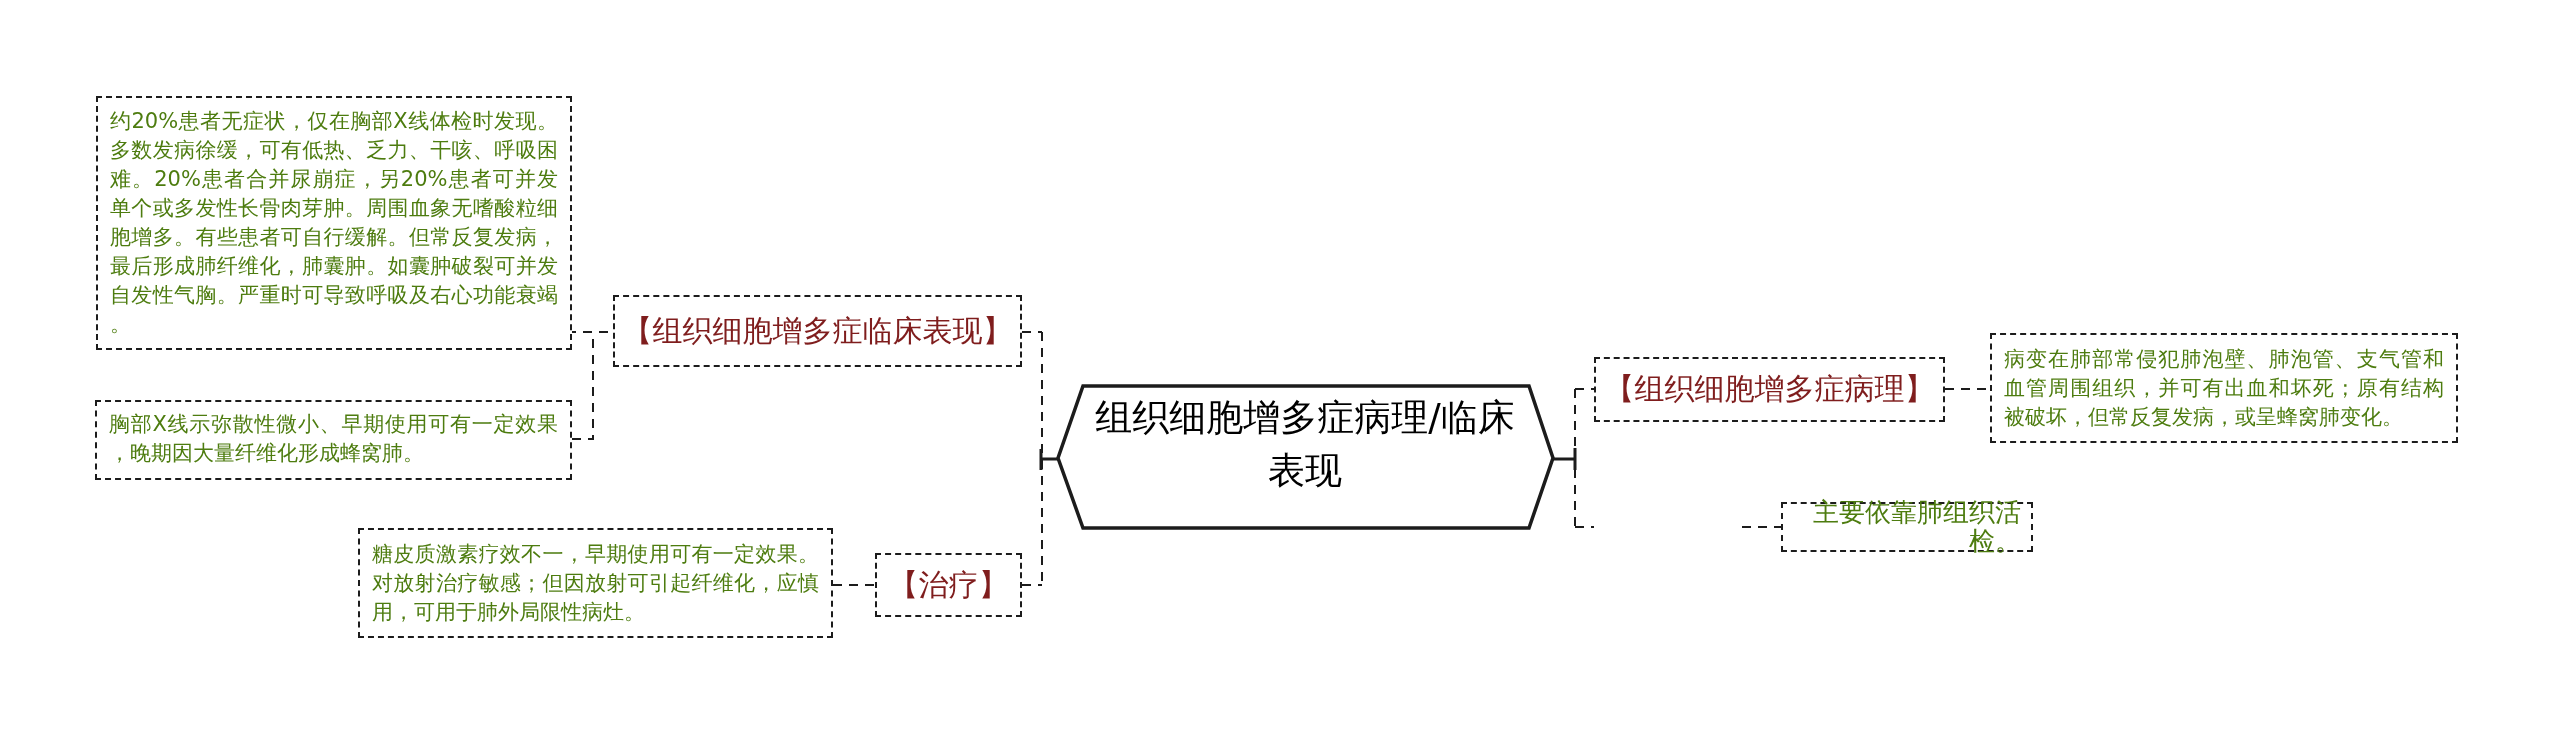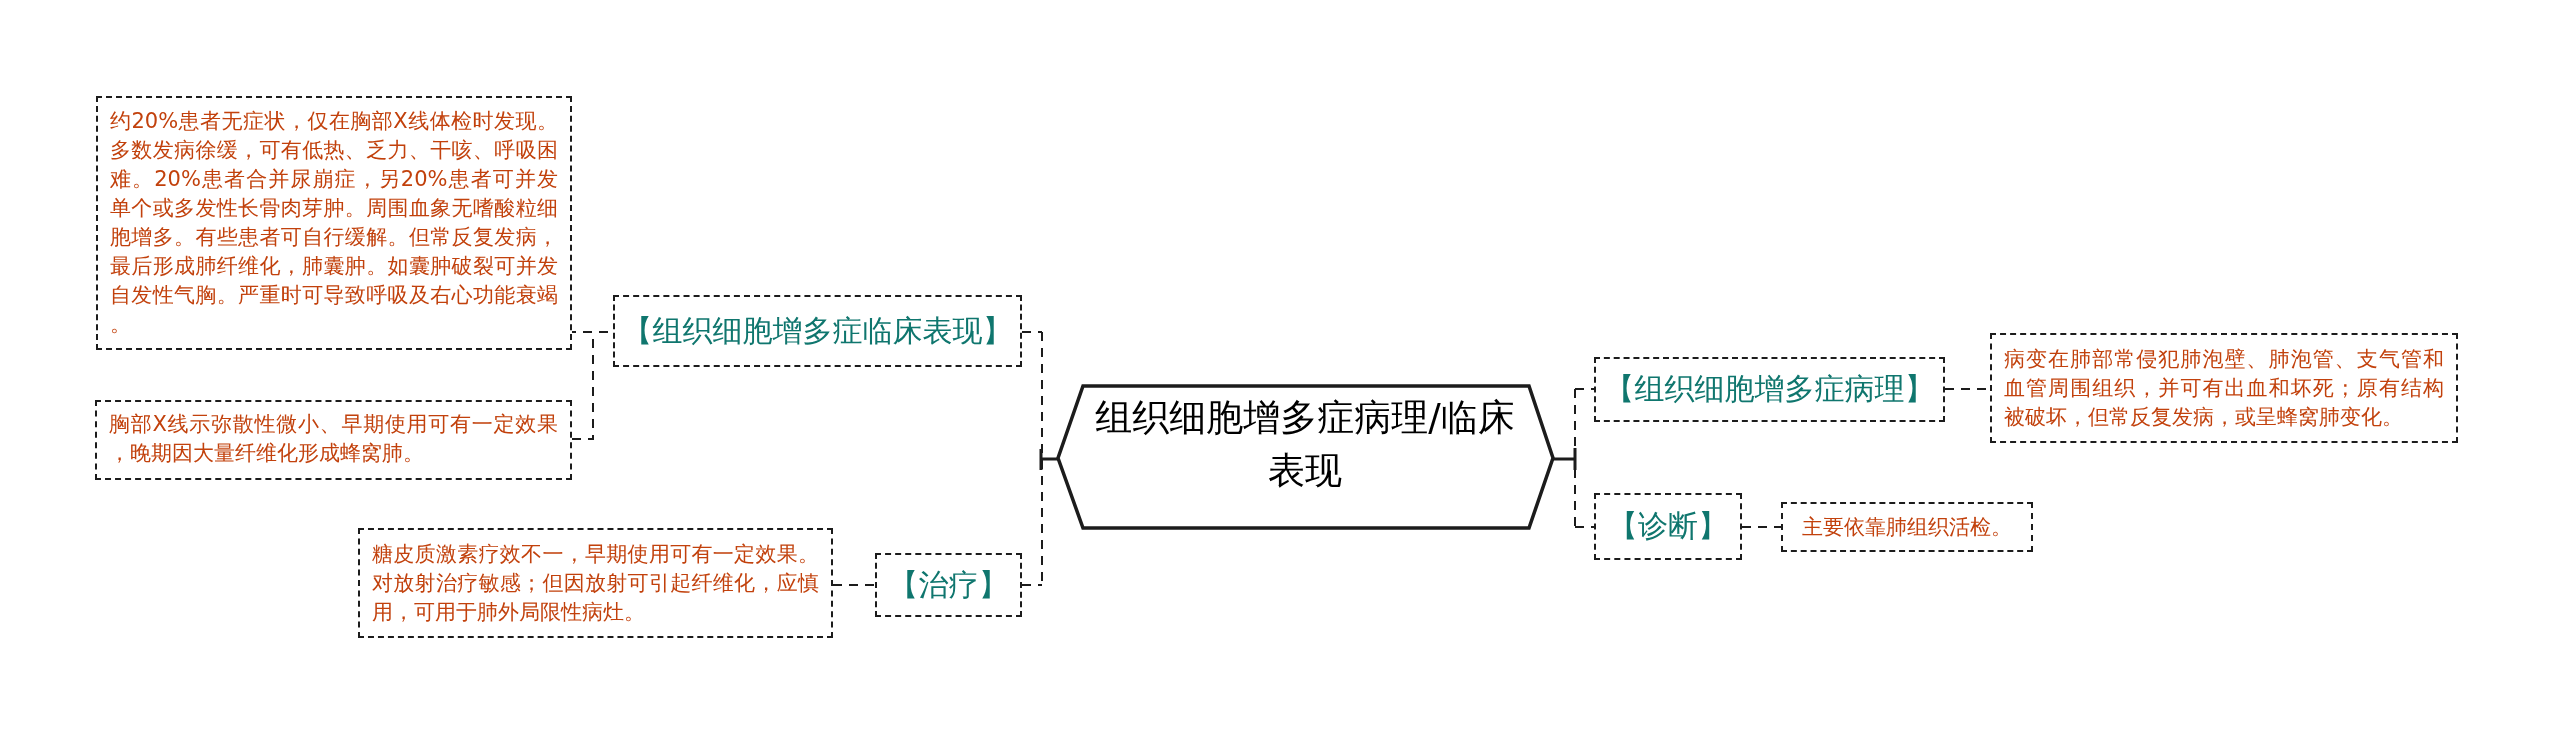--- a/index.html
+++ b/index.html
@@ -15,51 +15,51 @@
   .note{
     position:absolute;
     box-sizing:border-box;
     border:2px dashed #1c1c1c;
     background:#ffffff;
     font-size:21px;
     line-height:29px;
     text-align:justify;
     word-break:break-all;
     line-break:anywhere;
-    color:#c2410c;
+    color:#4d7c0f;
   }
   .nlabel{
     position:absolute;
     box-sizing:border-box;
     border:2px dashed #1c1c1c;
     background:#ffffff;
     display:flex;align-items:center;justify-content:center;
     font-size:30px;
     white-space:nowrap;
-    color:#0f766e;
+    color:#7f1d1d;
     font-family:Liberation Mono, monospace;
   }
   .root-text{
     position:absolute;
     left:1080px;top:386px;width:450px;height:116px;
     display:flex;align-items:center;justify-content:center;
     text-align:center;
     font-size:37px;line-height:53px;
     color:#000000;
   }
   .center-flex{display:flex;align-items:center;justify-content:center;text-align:center;}
   #note-clinical-symptoms{left:96px;top:96px;width:476px;height:254px;padding:9px 12px;}
   #note-chest-xray{left:95px;top:400px;width:477px;height:80px;padding:8px 12px;}
   #node-clinical{left:613px;top:295px;width:409px;height:72px;}
   #note-treatment{left:358px;top:528px;width:475px;height:110px;padding:10px 12px;}
   #node-treatment{left:875px;top:553px;width:147px;height:64px;}
   #node-pathology{left:1594px;top:357px;width:351px;height:65px;}
   #note-pathology{left:1990px;top:333px;width:468px;height:110px;padding:10px 12px;}
   #node-diagnosis{left:1594px;top:493px;width:148px;height:67px;}
-  #note-diagnosis{left:1781px;top:502px;width:252px;height:50px;padding:0 10px;font-size:21px;text-align:right;word-break:keep-all;}
+  #note-diagnosis{left:1781px;top:502px;width:252px;height:50px;padding:0 10px;font-size:26px;text-align:right;word-break:keep-all;}
 </style>
 </head>
 <body>
 
 <div id="canvas">
 
   <svg id="connector-layer" viewBox="0 0 2560 737" xmlns="http://www.w3.org/2000/svg">
 
     <g stroke="#1c1c1c" stroke-width="2" fill="none" stroke-dasharray="9 7">
       <path d="M567 332 H613"></path>
@@ -88,17 +88,16 @@
   <div class="nlabel" id="node-clinical">【组织细胞增多症临床表现】</div>
 
   <div class="note" id="note-treatment">糖皮质激素疗效不一，早期使用可有一定效果。对放射治疗敏感；但因放射可引起纤维化，应慎用，可用于肺外局限性病灶。</div>
 
   <div class="nlabel" id="node-pathology">【组织细胞增多症病理】</div>
 
   <div class="nlabel" id="node-treatment">【治疗】</div>
 
   <div class="note" id="note-pathology">病变在肺部常侵犯肺泡壁、肺泡管、支气管和血管周围组织，并可有出血和坏死；原有结构被破坏，但常反复发病，或呈蜂窝肺变化。</div>
 
-  <div class="nlabel" id="node-diagnosis">【诊断】</div>
 
   <div class="note center-flex" id="note-diagnosis">主要依靠肺组织活检。</div>
 
 </div>
 
 </body></html>

